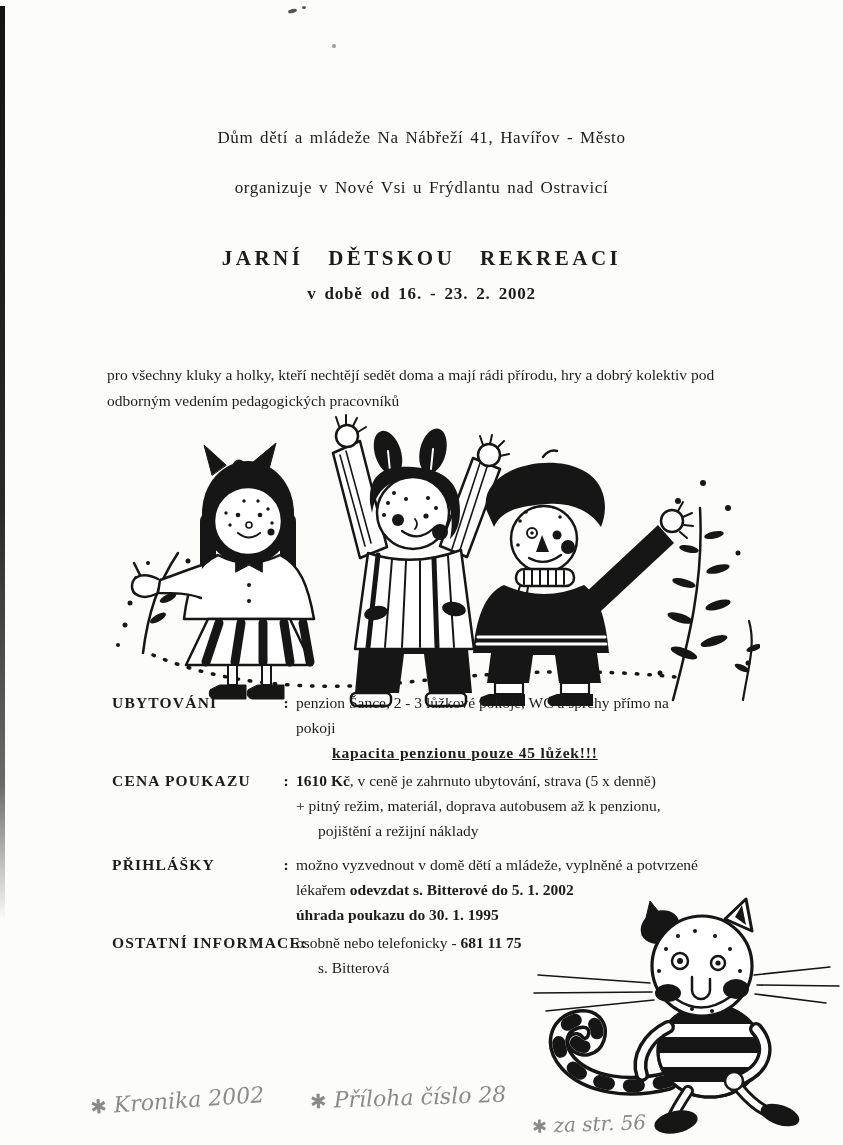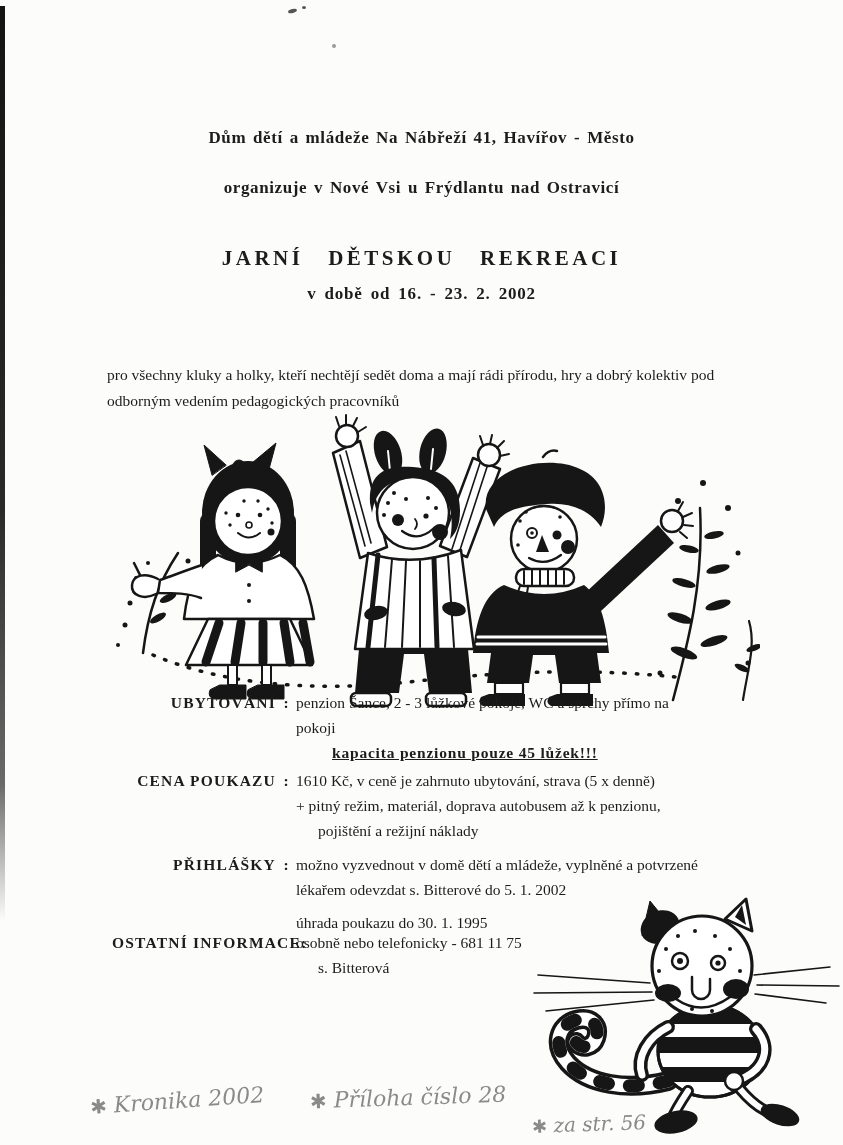--- a/index.html
+++ b/index.html
@@ -10,36 +10,36 @@
   }
   
   .edge-line{position:absolute;left:0;top:6px;width:5px;height:915px;
     background:linear-gradient(180deg,#141414 0%,#2a2a2a 55%,#6a6a6a 85%,rgba(120,120,120,0));}
   .speck{position:absolute;background:#555;border-radius:50%;}
   .speck.s1{left:288px;top:9px;width:9px;height:4px;transform:rotate(-15deg);}
   .speck.s2{left:302px;top:6px;width:4px;height:3px;}
   .speck.s3{left:332px;top:44px;width:4px;height:4px;background:#9a9a9a;}
 
   .center{position:absolute;left:0;width:100%;text-align:center;}
-  .hdr{font-weight:bold;font-size:17px;letter-spacing:0.6px;word-spacing:2px;}
+  .hdr{font-weight:normal;font-size:17px;letter-spacing:0.6px;word-spacing:2px;}
   .hdr1{top:128px;}
   .hdr2{top:178px;}
   .title{top:246px;font-weight:bold;font-size:21px;letter-spacing:3.5px;word-spacing:16px;}
   .dateline{top:284px;font-weight:bold;font-size:17px;letter-spacing:0.8px;word-spacing:3px;}
   .intro{position:absolute;left:107px;top:362px;width:668px;font-size:15.5px;line-height:26px;}
 
   .section{position:absolute;left:112px;width:690px;display:grid;grid-template-columns:164px 20px 1fr;
     font-size:15.5px;line-height:25px;}
-  .section .lbl{font-weight:bold;letter-spacing:1.2px;font-size:15.5px;white-space:nowrap;text-align:right;}
+  .section .lbl{font-weight:bold;letter-spacing:1.2px;font-size:15.5px;white-space:nowrap;}
   .section .colon{font-weight:bold;text-align:center;}
   .sec-ubytovani{top:690px;}
   .sec-cena{top:768px;}
   .sec-prihlasky{top:852px;}
   .sec-ostatni{top:930px;grid-template-columns:184px 1fr;}
-  .b{font-weight:normal;margin-top:8px;}
+  .b{font-weight:bold;}
   .u-line{font-weight:bold;text-decoration:underline;letter-spacing:0.8px;margin-left:36px;}
   .indent1{padding-left:22px;}
 
   .closing{top:1003px;font-weight:bold;font-size:19px;letter-spacing:3px;word-spacing:10px;}
 
   .illus{position:absolute;}
   .illus-children{left:88px;top:413px;width:672px;height:297px;}
   .illus-cat{left:530px;top:891px;width:313px;height:252px;}
 
   .hand{position:absolute;color:#8a8a8a;font-style:italic;

